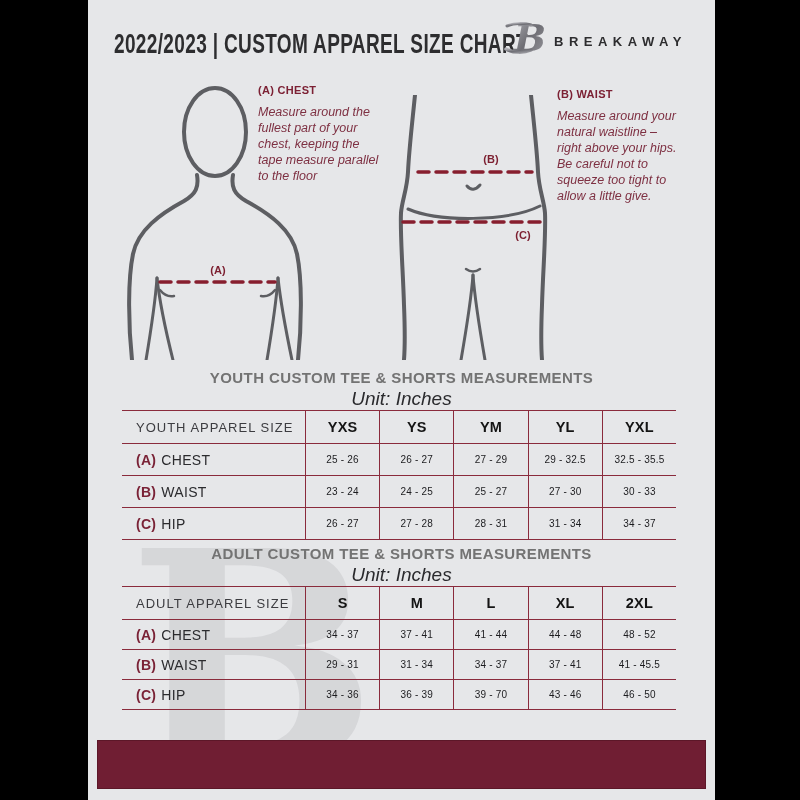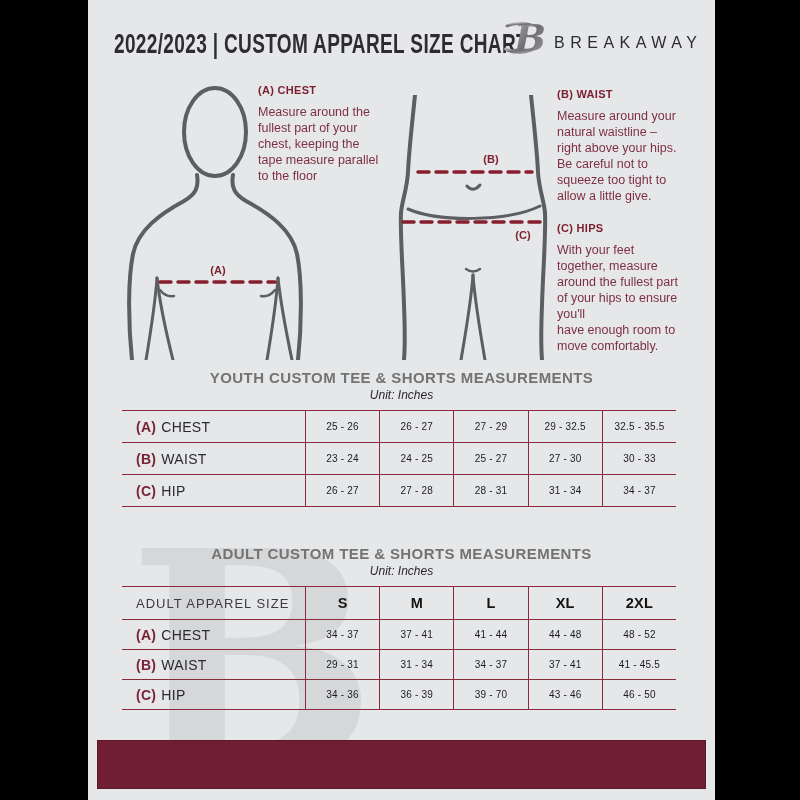--- a/index.html
+++ b/index.html
@@ -10,44 +10,44 @@
     --pagebg:#e6e7e9;
     --ink:#232326;
   }
   *{margin:0;padding:0;box-sizing:border-box}
   html,body{width:800px;height:800px;background:#000;font-family:"Liberation Sans",sans-serif;overflow:hidden}
   .page{position:absolute;left:88px;top:0;width:627px;height:800px;background:var(--pagebg);overflow:hidden}
 
   
   .hdr-title{position:absolute;left:26px;top:28px;font-size:28px;font-weight:800;color:#2d2d2f;
     transform:scaleX(0.68);transform-origin:left top;white-space:nowrap;letter-spacing:0.5px}
-  .brand{position:absolute;left:466px;top:34px;font-size:16px;font-weight:400;color:#2d2d2f;letter-spacing:5.5px;white-space:nowrap}
+  .brand{position:absolute;left:466px;top:34px;font-size:13px;font-weight:700;color:#2d2d2f;letter-spacing:5.5px;white-space:nowrap}
   .logo{position:absolute;left:416px;top:16px}
 
   
   .watermark{position:absolute;left:40px;top:545px;font-family:"DejaVu Serif",serif;font-weight:700;
     font-size:295px;line-height:0.78;color:rgba(128,128,138,0.16);z-index:0;user-select:none}
 
   
   .meas{position:absolute;z-index:1}
   .meas-h{font-size:11px;font-weight:800;color:#7c2134;letter-spacing:0.3px;margin-bottom:8px}
-  .meas-b{font-size:12.5px;line-height:16px;font-weight:500;color:#7e3042;white-space:pre-line}
+  .meas-b{font-size:12.5px;line-height:16px;font-style:italic;font-weight:500;color:#7e3042;white-space:pre-line}
   .meas-a{left:170px;top:84px;width:150px}
   .meas-w{left:469px;top:88px;width:150px}
   .meas-c{left:469px;top:222px;width:150px}
 
   .fig{position:absolute;z-index:0}
   .fig path, .fig ellipse{fill:none;stroke:var(--fig);stroke-linecap:round}
   .fig .dash{stroke:#871e2e;stroke-width:3.5;stroke-dasharray:11 7}
   .fig text{font-family:"Liberation Sans",sans-serif;font-size:11px;font-weight:700;fill:#7c1f30}
 
   
   .sec-title{position:absolute;left:0;width:100%;text-align:center;font-size:15px;font-weight:700;
     color:#737373;letter-spacing:0.4px;z-index:1}
-  .sec-unit{position:absolute;left:0;width:100%;text-align:center;font-size:12px;font-style:italic;
+  .sec-unit{position:absolute;left:0;width:100%;text-align:center;font-size:19px;font-style:italic;
     font-weight:500;color:#2a2a2d;z-index:1}
 
   
   .size-table{position:absolute;left:34px;width:554px;border-top:1.5px solid var(--line);z-index:1}
   .tr{display:flex;border-bottom:1.5px solid var(--line);align-items:stretch}
   .tr-head{height:33px}
   .tr-body{height:32px}
   .adult .tr-body{height:30px}
   .td{flex:1;display:flex;align-items:center;justify-content:center;border-left:1.5px solid var(--line);
     font-size:10px;color:#1c1c1f;letter-spacing:0.2px}
@@ -123,35 +123,33 @@
   </div>
   <div class="meas meas-w">
     <div class="meas-h">(B) WAIST</div>
     <div class="meas-b">Measure around your
 natural waistline –
 right above your hips.
 Be careful not to
 squeeze too tight to
 allow a little give.</div>
   </div>
-  <div class="meas meas-c">
-    <div class="meas-h">(C) HIPS</div>
-    <div class="meas-b">With your feet
-together, measure
-around the fullest part
-of your hips to ensure
-you'll
-have enough room to
-move comfortably.</div>
-  </div>
 
   <div class="sec-title" style="top:369px">YOUTH CUSTOM TEE &amp; SHORTS MEASUREMENTS</div>
   <div class="sec-unit" style="top:388px">Unit: Inches</div>
 
   <div class="size-table youth" style="top:410px">
+    <div class="tr tr-head">
+      <div class="td label-col corner">YOUTH APPAREL SIZE</div>
+      <div class="td size-head">YXS</div>
+      <div class="td size-head">YS</div>
+      <div class="td size-head">YM</div>
+      <div class="td size-head">YL</div>
+      <div class="td size-head">YXL</div>
+    </div>
     <div class="tr tr-body">
       <div class="td label-col row-label">
         <span class="prefix">(A)</span>
         <span>CHEST</span>
       </div>
       <div class="td">25 - 26</div>
       <div class="td">26 - 27</div>
       <div class="td">27 - 29</div>
       <div class="td">29 - 32.5</div>
       <div class="td">32.5 - 35.5</div>

